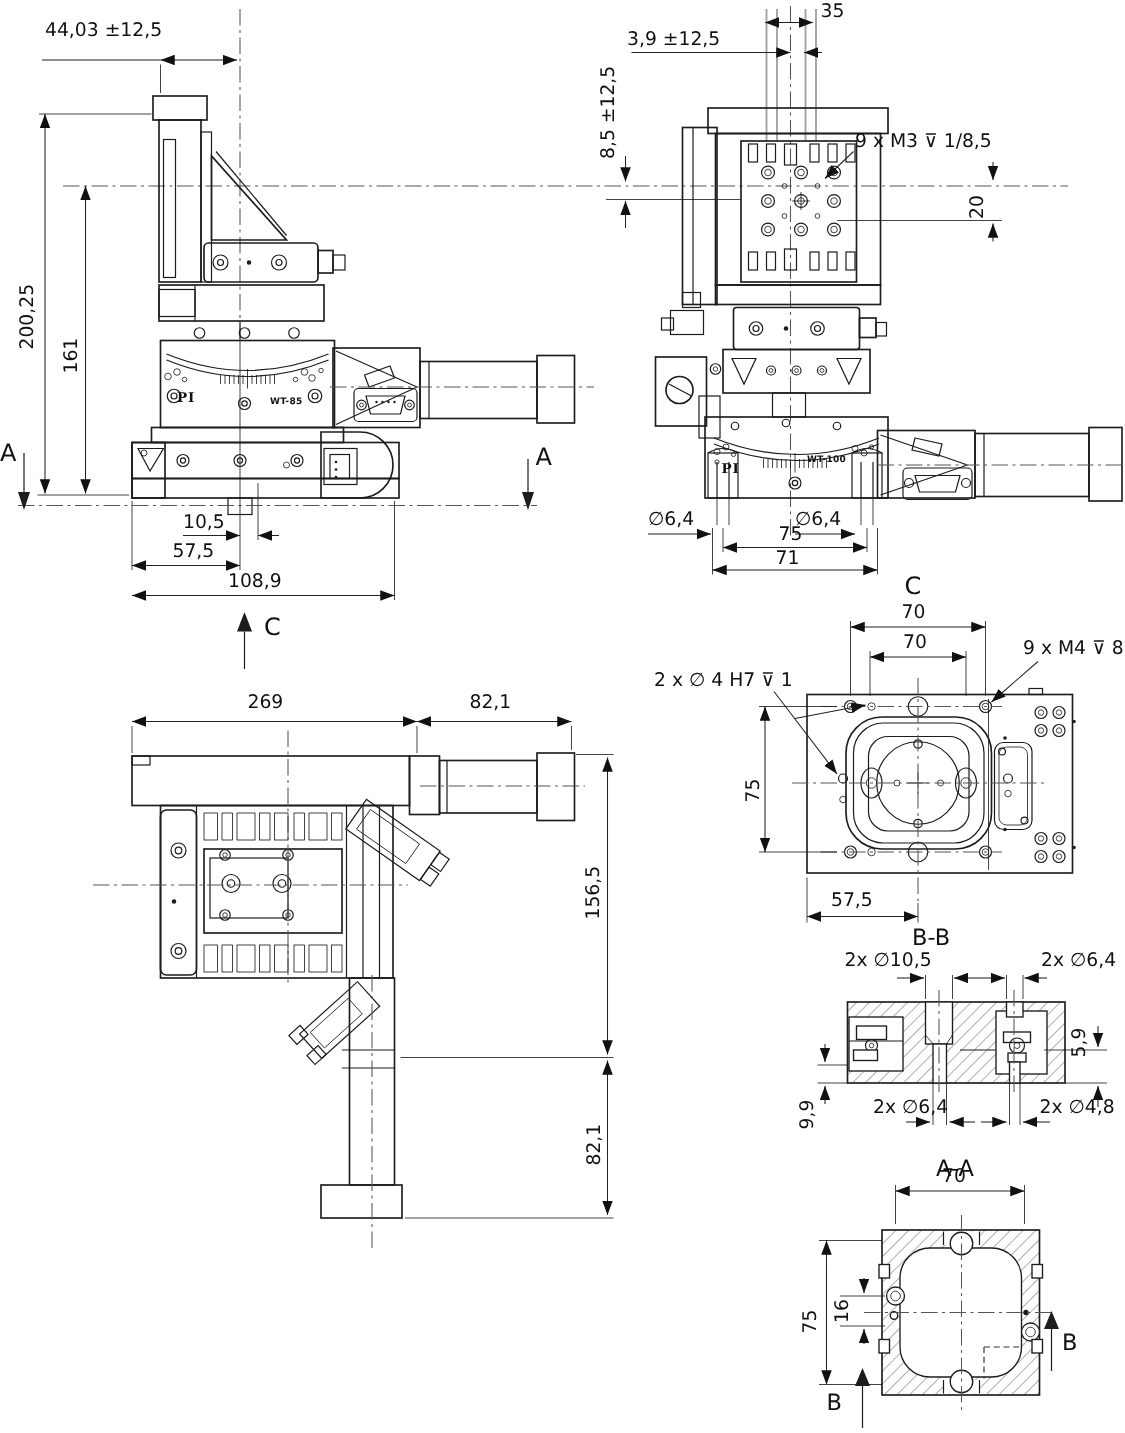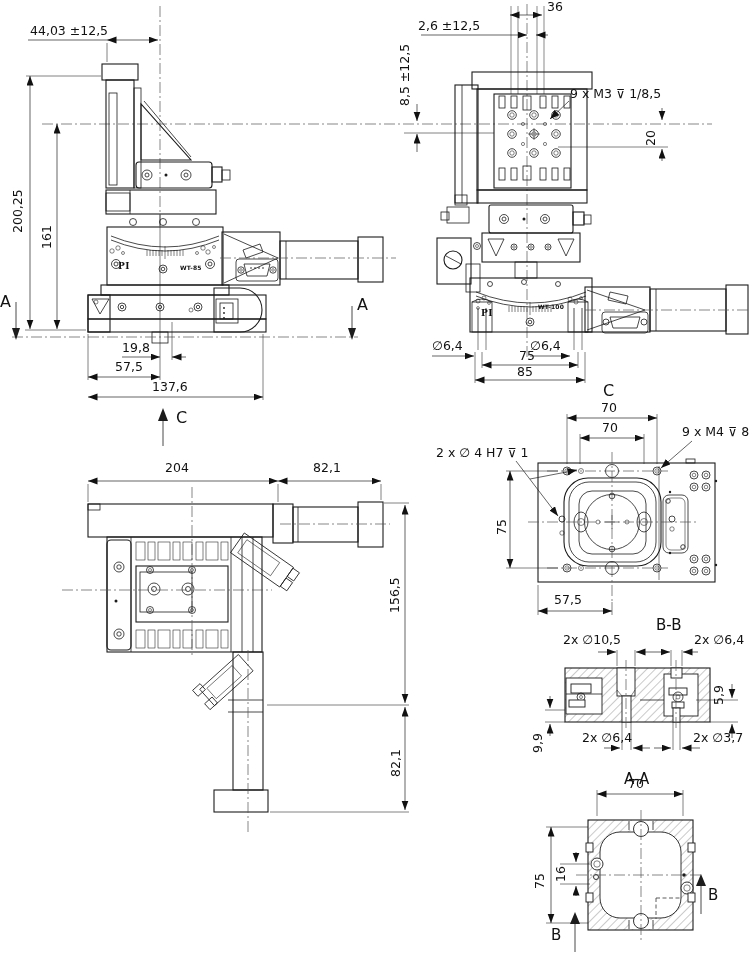--- a/index.html
+++ b/index.html
@@ -492,72 +492,72 @@
     <path class="dim" d="M576,852 L576,862" marker-end="url(#arr)"></path>
     <path class="dim" d="M576,896 L576,886" marker-end="url(#arr)"></path>
     <path class="md" d="M575,952 V924"></path>
         <path class="blk" d="M570,924 L580,924 L575,912 Z"></path>
     <path class="md" d="M701,914 V886"></path>
         <path class="blk" d="M696,886 L706,886 L701,874 Z"></path>
   </g>
 </svg>
 
 <div>
-  <span class="lab" style="left:30px;top:25px">44,03 ±12,5</span>
+  <span class="lab" style="left:30px;top:14px">44,03 ±12,5</span>
   <span class="lab rot" style="left:12px;top:233px">200,25</span>
   <span class="lab rot" style="left:41px;top:249px">161</span>
   <span class="lab big" style="left:0px;top:294px">A</span>
   <span class="lab big" style="left:357px;top:297px">A</span>
-  <span class="lab" style="left:122px;top:342px">19,8</span>
+  <span class="lab" style="left:122px;top:342px">10,5</span>
   <span class="lab" style="left:115px;top:361px">57,5</span>
-  <span class="lab" style="left:152px;top:381px">137,6</span>
+  <span class="lab" style="left:152px;top:381px">108,9</span>
   <span class="lab big" style="left:176px;top:410px">C</span>
   <span class="lab logo" style="left:118px;top:262px">PI</span>
   <span class="lab model" style="left:180px;top:265px">WT-85</span>
 </div>
 
 <div>
-  <span class="lab" style="left:547px;top:1px">36</span>
-  <span class="lab" style="left:418px;top:20px">2,6 ±12,5</span>
+  <span class="lab" style="left:547px;top:1px">35</span>
+  <span class="lab" style="left:418px;top:20px">3,9 ±12,5</span>
   <span class="lab rot" style="left:399px;top:106px">8,5 ±12,5</span>
   <span class="lab" style="left:570px;top:88px">9 x M3 ⊽ 1/8,5</span>
   <span class="lab rot" style="left:645px;top:146px">20</span>
   <span class="lab" style="left:432px;top:340px">∅6,4</span>
   <span class="lab" style="left:530px;top:340px">∅6,4</span>
   <span class="lab" style="left:519px;top:350px">75</span>
-  <span class="lab" style="left:517px;top:366px">85</span>
+  <span class="lab" style="left:517px;top:366px">71</span>
   <span class="lab logo" style="left:481px;top:309px">PI</span>
   <span class="lab model" style="left:538px;top:304px">WT-100</span>
 </div>
 
 <div>
-  <span class="lab" style="left:165px;top:462px">204</span>
+  <span class="lab" style="left:165px;top:462px">269</span>
   <span class="lab" style="left:313px;top:462px">82,1</span>
   <span class="lab rot" style="left:389px;top:613px">156,5</span>
   <span class="lab rot" style="left:390px;top:777px">82,1</span>
 </div>
 
 <div>
   <span class="lab big" style="left:603px;top:383px">C</span>
   <span class="lab" style="left:601px;top:402px">70</span>
   <span class="lab" style="left:602px;top:422px">70</span>
   <span class="lab" style="left:682px;top:426px">9 x M4 ⊽ 8</span>
   <span class="lab" style="left:436px;top:447px">2 x ∅ 4 H7 ⊽ 1</span>
   <span class="lab rot" style="left:496px;top:535px">75</span>
   <span class="lab" style="left:554px;top:594px">57,5</span>
 </div>
 
 <div>
-  <span class="lab ttl" style="left:656px;top:618px">B-B</span>
+  <span class="lab ttl" style="left:608px;top:618px">B-B</span>
   <span class="lab" style="left:563px;top:634px">2x ∅10,5</span>
   <span class="lab" style="left:694px;top:634px">2x ∅6,4</span>
   <span class="lab rot" style="left:713px;top:705px">5,9</span>
   <span class="lab rot" style="left:532px;top:753px">9,9</span>
   <span class="lab" style="left:582px;top:732px">2x ∅6,4</span>
-  <span class="lab" style="left:693px;top:732px">2x ∅3,7</span>
+  <span class="lab" style="left:693px;top:732px">2x ∅4,8</span>
 </div>
 
 <div>
   <span class="lab ttl" style="left:624px;top:772px">A-A</span>
   <span class="lab" style="left:628px;top:778px">70</span>
   <span class="lab rot" style="left:534px;top:889px">75</span>
   <span class="lab rot" style="left:555px;top:882px">16</span>
   <span class="lab ttl" style="left:551px;top:928px">B</span>
   <span class="lab ttl" style="left:708px;top:888px">B</span>
 </div>

